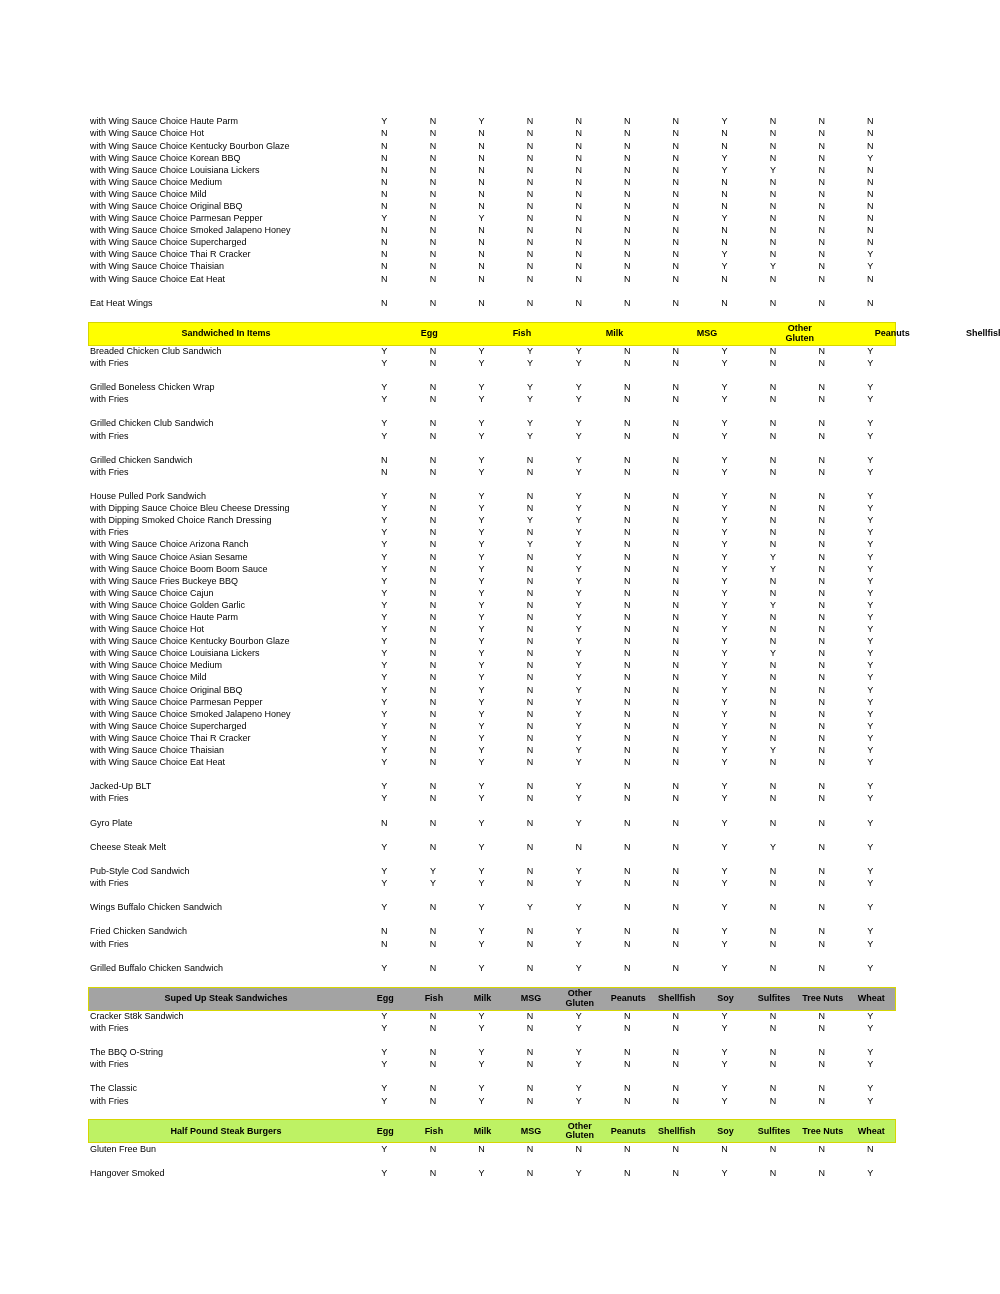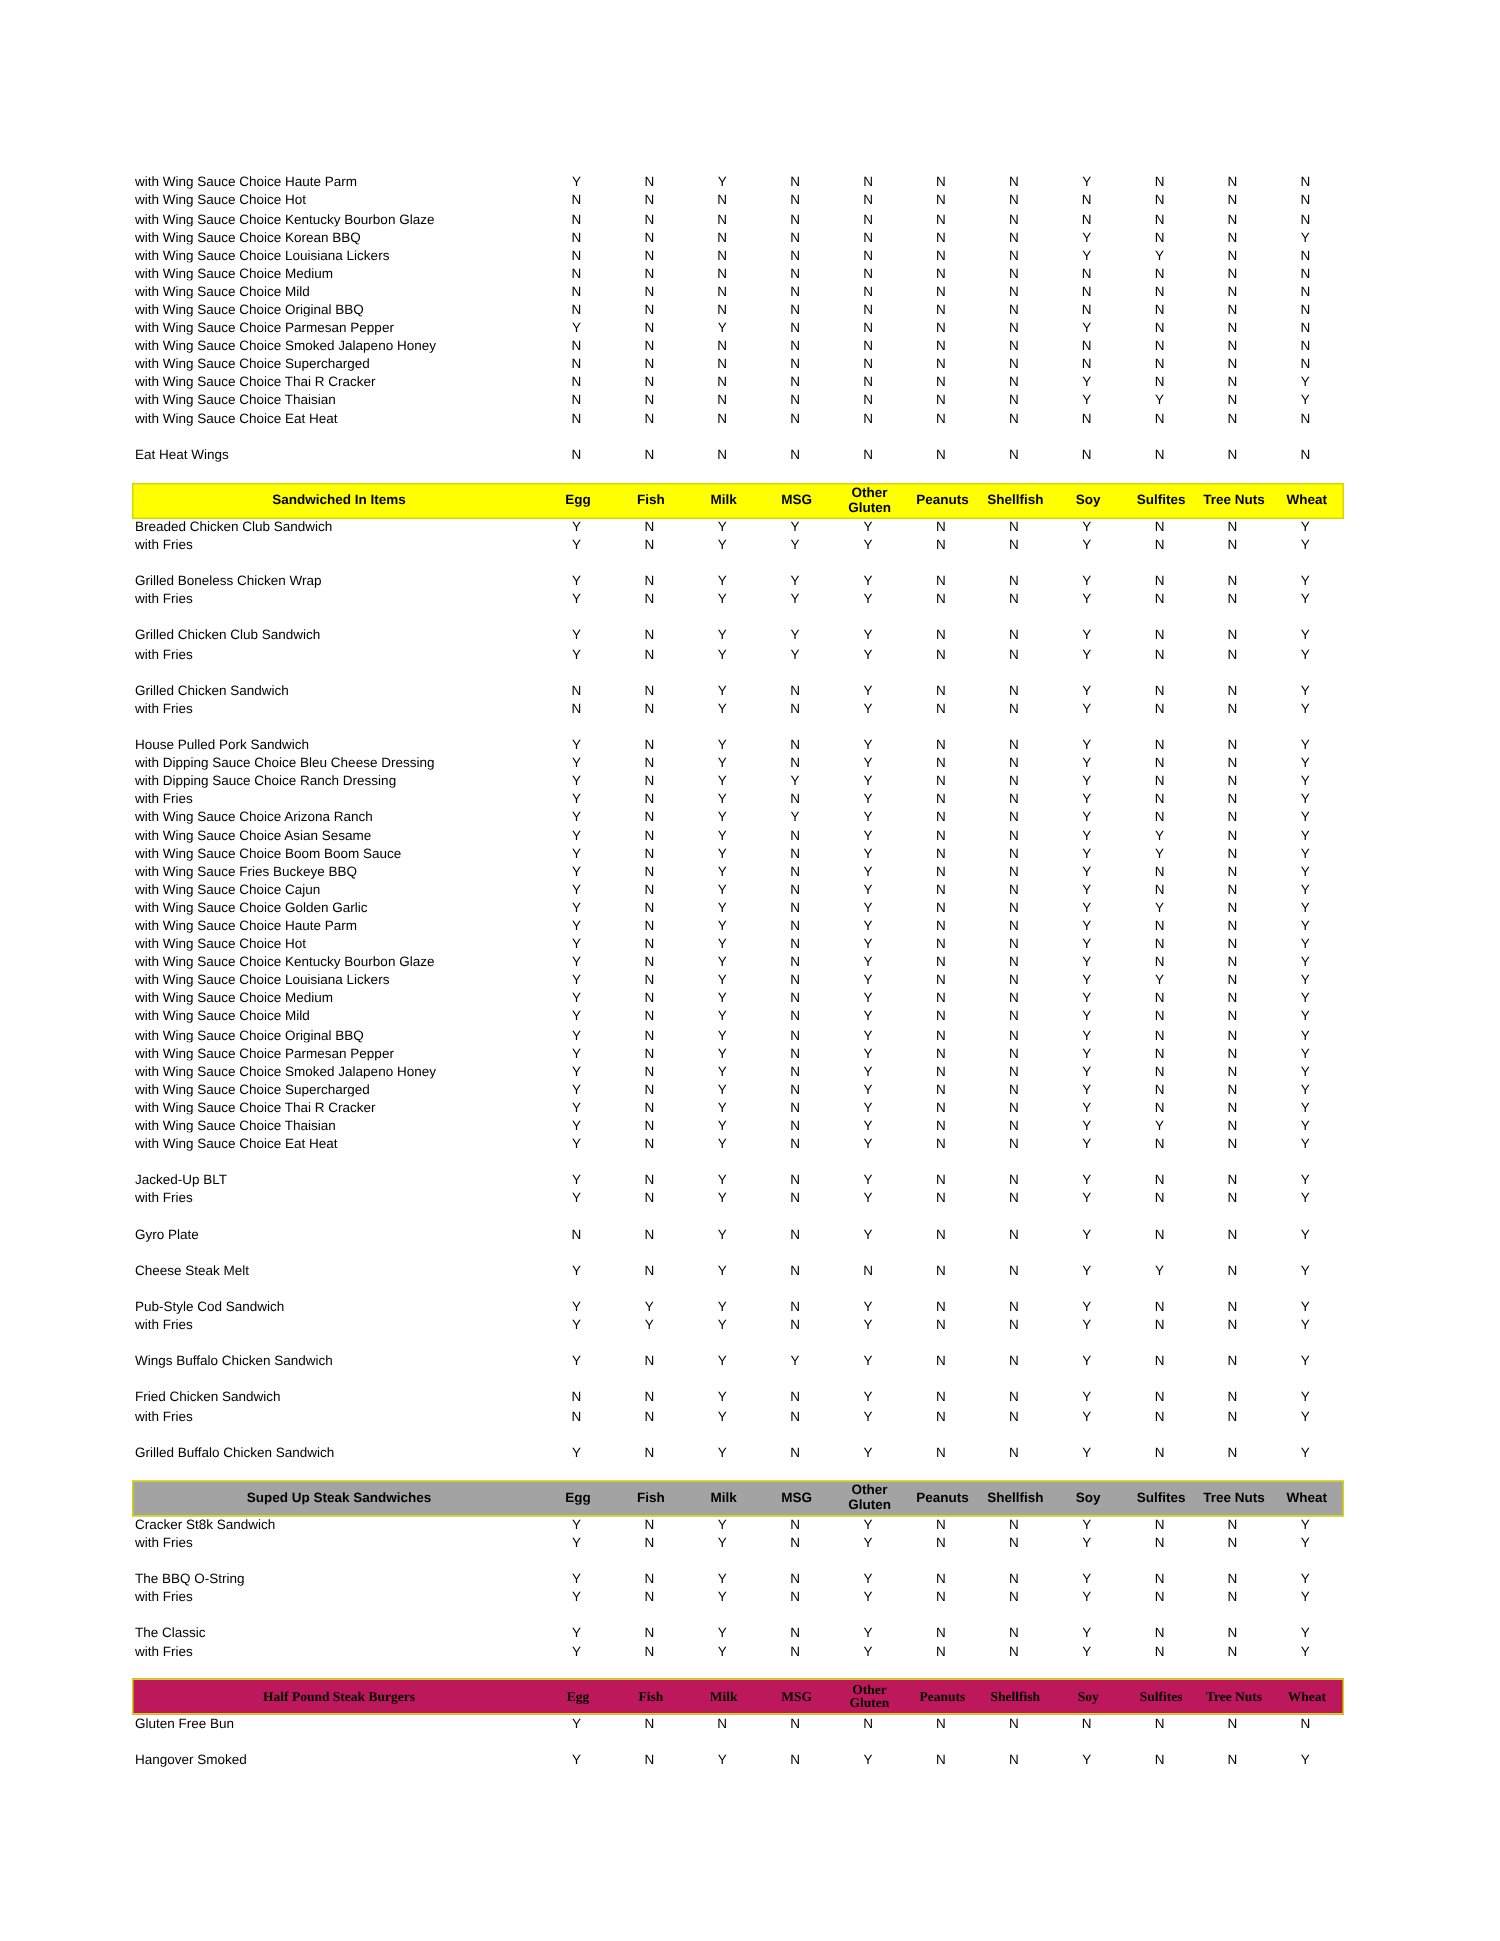--- a/index.html
+++ b/index.html
@@ -262,21 +262,21 @@
         <div class="cell val-cell">N</div>
         <div class="cell val-cell">N</div>
         <div class="cell val-cell">N</div>
         <div class="cell val-cell">N</div>
         <div class="cell val-cell">N</div>
         <div class="cell val-cell">N</div>
       </div>
       <div class="row spacer-r">
         <div class="cell name-cell"></div>
       </div>
-      <div class="row header-row" style="background: rgb(255, 255, 0);">
+      <div class="row header-row" style="background: rgb(255, 255, 0); gap: 44px;">
         <div class="cell name-cell section-title">Sandwiched In Items</div>
         <div class="cell val-cell col-header">Egg</div>
         <div class="cell val-cell col-header">Fish</div>
         <div class="cell val-cell col-header">Milk</div>
         <div class="cell val-cell col-header">MSG</div>
         <div class="cell val-cell col-header">Other Gluten</div>
         <div class="cell val-cell col-header">Peanuts</div>
         <div class="cell val-cell col-header">Shellfish</div>
         <div class="cell val-cell col-header">Soy</div>
         <div class="cell val-cell col-header">Sulfites</div>
@@ -429,21 +429,21 @@
         <div class="cell val-cell">N</div>
         <div class="cell val-cell">Y</div>
         <div class="cell val-cell">N</div>
         <div class="cell val-cell">N</div>
         <div class="cell val-cell">Y</div>
         <div class="cell val-cell">N</div>
         <div class="cell val-cell">N</div>
         <div class="cell val-cell">Y</div>
       </div>
       <div class="row">
-        <div class="cell name-cell">with Dipping Sauce Choice Ranch Dressing</div>
+        <div class="cell name-cell">with Dipping Smoked Choice Ranch Dressing</div>
         <div class="cell val-cell">Y</div>
         <div class="cell val-cell">N</div>
         <div class="cell val-cell">Y</div>
         <div class="cell val-cell">Y</div>
         <div class="cell val-cell">Y</div>
         <div class="cell val-cell">N</div>
         <div class="cell val-cell">N</div>
         <div class="cell val-cell">Y</div>
         <div class="cell val-cell">N</div>
         <div class="cell val-cell">N</div>
@@ -993,21 +993,21 @@
         <div class="cell val-cell">N</div>
         <div class="cell val-cell">N</div>
         <div class="cell val-cell">Y</div>
         <div class="cell val-cell">N</div>
         <div class="cell val-cell">N</div>
         <div class="cell val-cell">Y</div>
       </div>
       <div class="row spacer-r">
         <div class="cell name-cell"></div>
       </div>
-      <div class="row header-row" style="background: #be185d; font-family: Liberation Serif, serif;">
+      <div class="row header-row" style="background: #bef264;">
         <div class="cell name-cell section-title">Half Pound Steak Burgers</div>
         <div class="cell val-cell col-header">Egg</div>
         <div class="cell val-cell col-header">Fish</div>
         <div class="cell val-cell col-header">Milk</div>
         <div class="cell val-cell col-header">MSG</div>
         <div class="cell val-cell col-header">Other Gluten</div>
         <div class="cell val-cell col-header">Peanuts</div>
         <div class="cell val-cell col-header">Shellfish</div>
         <div class="cell val-cell col-header">Soy</div>
         <div class="cell val-cell col-header">Sulfites</div>

